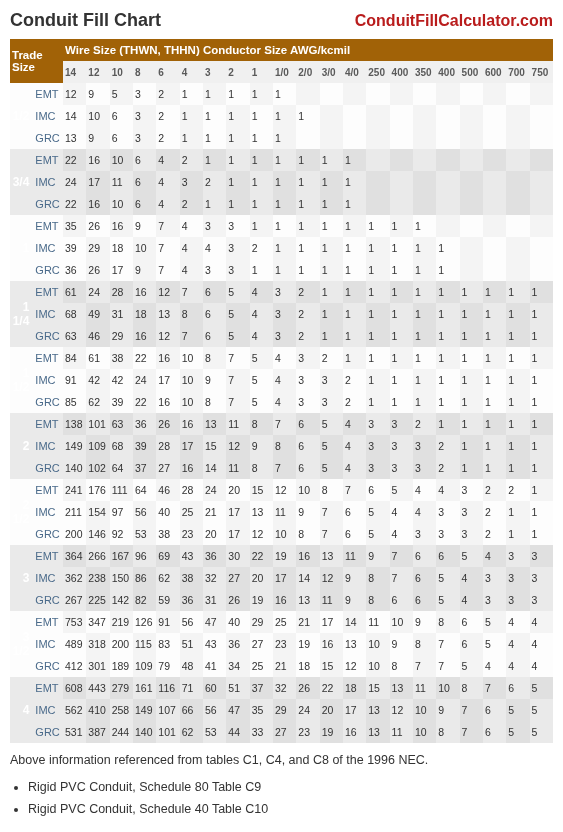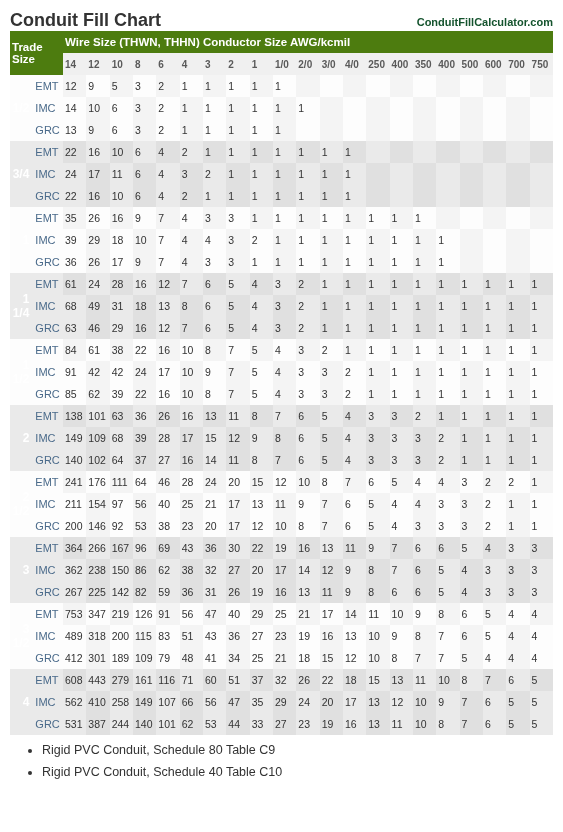--- a/index.html
+++ b/index.html
@@ -9,45 +9,45 @@
     margin: 0;
     padding: 10px;
     width: 563px;
     background: #fff;
     color: #333;
   }
   .header-row {
     display: flex;
     justify-content: space-between;
     align-items: baseline;
-    margin-bottom: 0;
+    margin-bottom: 8px;
   }
   .title {
     font-size: 18px;
     font-weight: bold;
     color: #333;
   }
   .site {
-    font-size: 11px;
+    font-size: 16px;
     font-weight: bold;
-    color: #14532d;
+    color: #b91c1c;
   }
   table {
     border-collapse: collapse;
     width: 100%;
     table-layout: fixed;
     font-size: 10.5px;
   }
   th, td {
     padding: 3px 2px;
     text-align: left;
     height: 22px;
   }
   .hdr-dark {
-    background: #4d7c0f;
+    background: #a16207;
     color: #fff;
     font-weight: bold;
     font-size: 11.5px;
   }
   .col-hdr {
     background: #f0f0f0;
     color: #5a5a5a;
     font-weight: bold;
     font-size: 10px;
   }
@@ -70,21 +70,21 @@
   .dark-row td { background: #eaeaea; }
   .light-row td:nth-child(odd):not(.trade-size-label):not(.ctype) { background: #f4f4f4; }
   .dark-row td:nth-child(odd):not(.trade-size-label):not(.ctype) { background: #e0e0e0; }
   .notes {
     margin-top: 6px;
     font-size: 12.5px;
     line-height: 1.5;
   }
   .notes p { margin: 8px 0; }
   .notes ul { margin: 6px 0 0 18px; padding: 0; }
-  .notes li { margin: 3px 14px; }
+  .notes li { margin: 3px 0; }
   .wts { width: 22px; }
   .wct { width: 28px; }
   .wc { width: 22px; }
 </style>
 </head>
 <body>
 
 <div class="header-row">
   <div class="title">Conduit Fill Chart</div>
   <div class="site">ConduitFillCalculator.com</div>
@@ -875,17 +875,18 @@
         <td>8</td>
         <td>7</td>
         <td>6</td>
         <td>5</td>
         <td>5</td>
       </tr>
     </tbody>
 </table>
 
 <div class="notes">
+  <p>Above information referenced from tables C1, C4, and C8 of the 1996 NEC.</p>
   <ul id="bullets">
       <li>Rigid PVC Conduit, Schedule 80 Table C9</li>
       <li>Rigid PVC Conduit, Schedule 40 Table C10</li>
     </ul>
 </div>
 
 </body></html>

